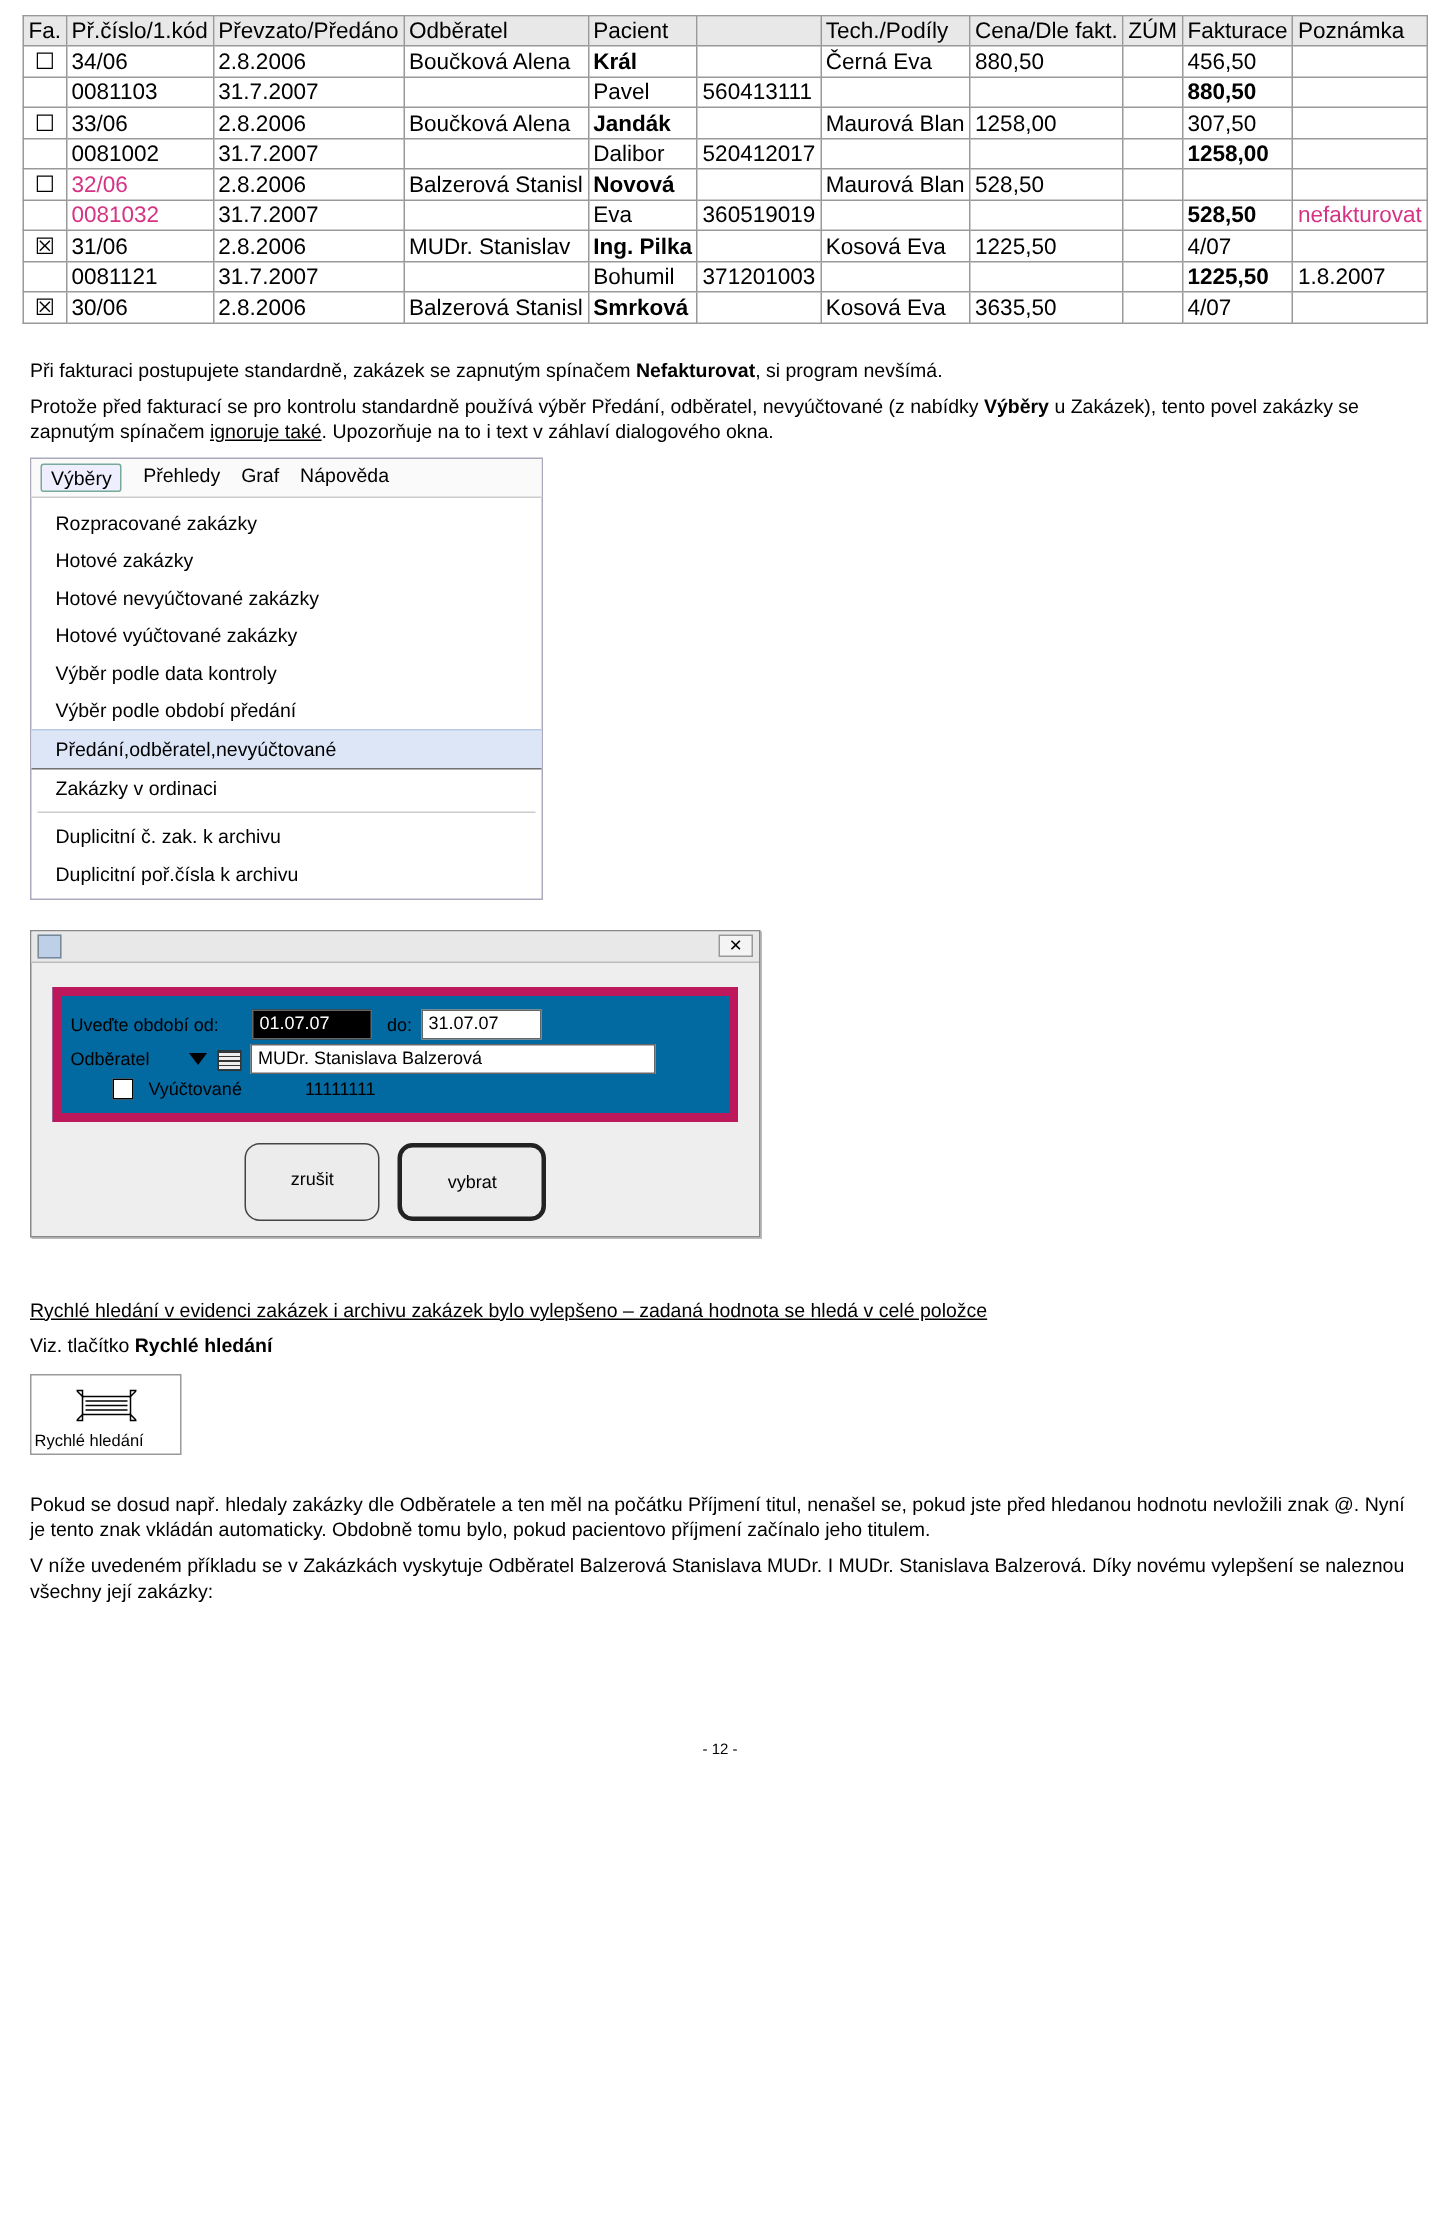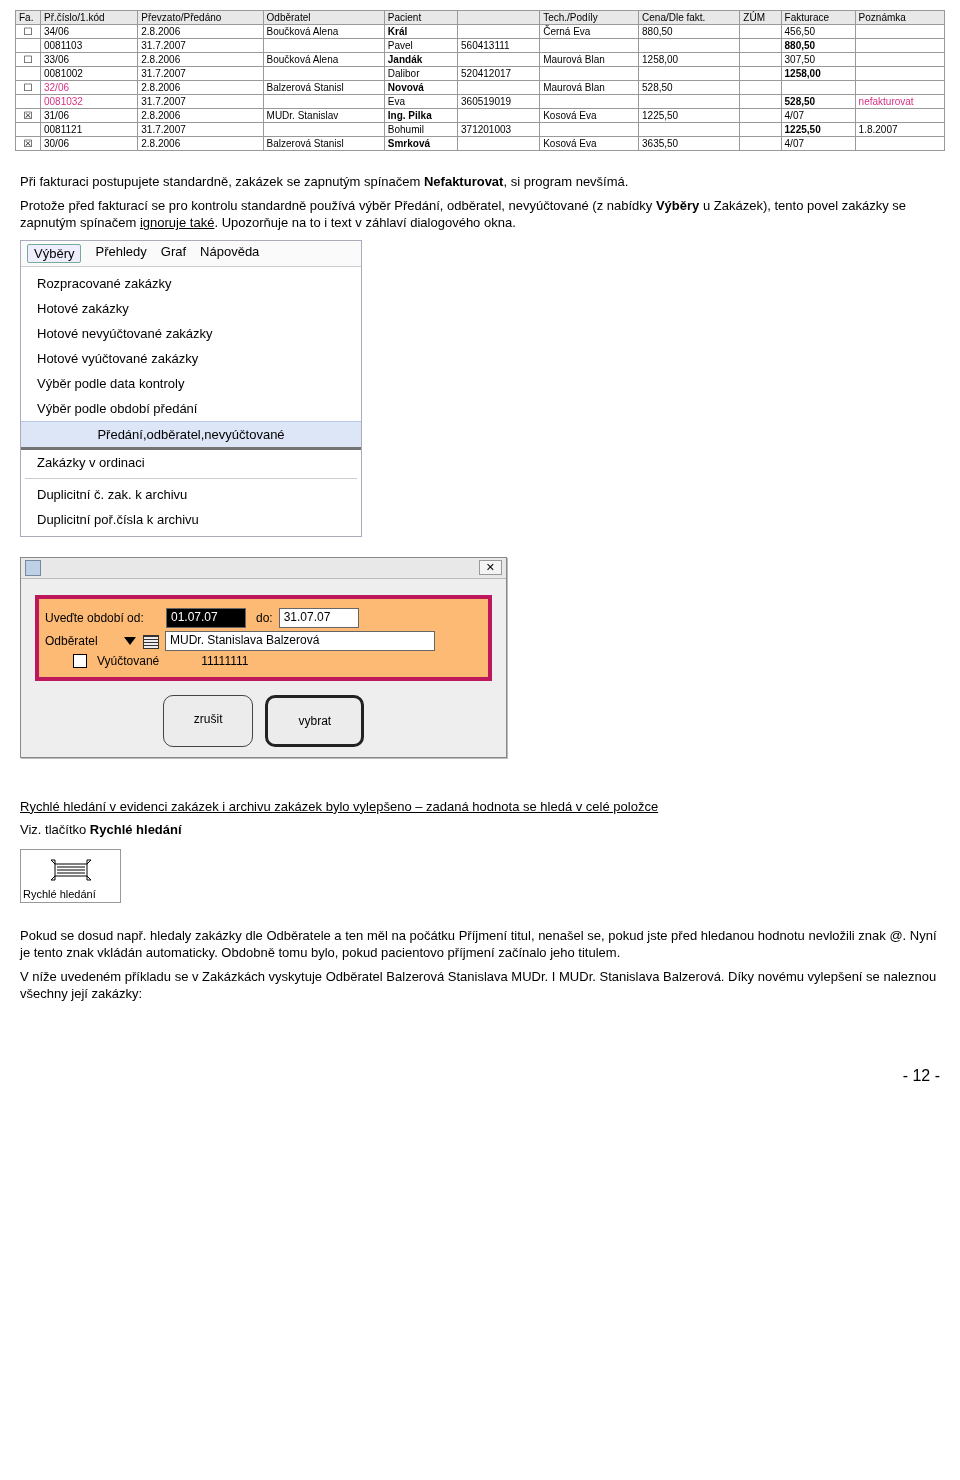--- a/index.html
+++ b/index.html
@@ -7,21 +7,21 @@
     font-size: 13px;
     color: #000;
     margin: 0;
     padding: 10px 20px;
     width: 920px;
     background: #fff;
   }
   .tbl {
     border-collapse: collapse;
     width: 930px;
-    font-size: 10px;
+    font-size: 15px;
     margin-left: -5px;
   }
   .tbl th, .tbl td {
     border: 1px solid #999;
     padding: 1px 3px;
     text-align: left;
     white-space: nowrap;
     overflow: hidden;
   }
   .tbl thead th {
@@ -53,22 +53,21 @@
     padding: 1px 6px;
     border-radius: 2px;
   }
   .menu-items { padding: 4px 0; }
   .menu-item {
     padding: 5px 16px;
   }
   .menu-hl {
     background: #dde6f7;
     border-top: 1px solid #b9c8e4;
-    border-bottom: 3px solid #737373;
-    text-align: center;
+    border-bottom: 1px solid #737373;
   }
   .menu-sep {
     height: 1px;
     background: #ccc;
     margin: 3px 4px;
   }
   .dialog {
     width: 485px;
     border: 1px solid #888;
     background: #eee;
@@ -91,24 +90,24 @@
   }
   .dialog-body {
     padding: 10px 14px;
     font-size: 13px;
   }
   .dlg-head {
     font-weight: bold;
     line-height: 1.25;
   }
   .dlg-form {
-    border: 4px solid #be185d;
+    border: 6px solid #be185d;
     padding: 6px;
     margin-top: 6px;
-    background: #fdba74;
+    background: #0369a1;
   }
   .dlg-row {
     display: flex;
     align-items: center;
     gap: 6px;
     margin: 3px 0;
     font-size: 12px;
   }
   .fld {
     border: 1px solid #666;
@@ -145,23 +144,23 @@
     padding: 2px;
   }
   .quick .ico {
     display: block;
     margin: 4px auto;
     width: 40px;
     height: 28px;
     border: 0;
   }
   .page-num {
-    text-align: right;
-    margin-top: 64px;
-    font-size: 16px;
+    text-align: center;
+    margin-top: 91px;
+    font-size: 10px;
   }
   .arrow-down {
     display: inline-block;
     width: 0; height: 0;
     border-left: 6px solid transparent;
     border-right: 6px solid transparent;
     border-top: 8px solid #000;
     margin: 0 1px;
   }
   .lines-ico {

